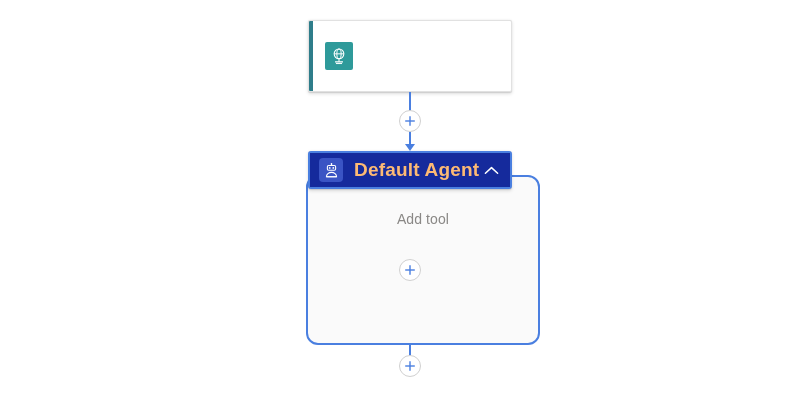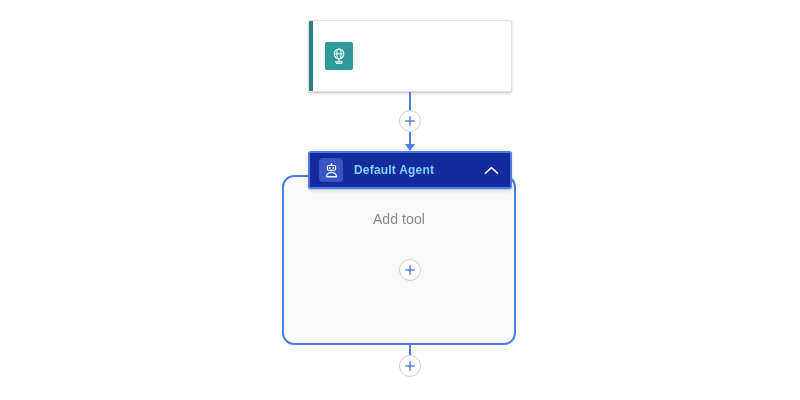--- a/index.html
+++ b/index.html
@@ -99,21 +99,21 @@
     align-items: center;
     justify-content: center;
     cursor: pointer;
     z-index: 5;
   }
   .plus-btn svg { display: block; }
 
   
   .agent-container {
     position: absolute;
-    left: 282px;
+    left: 306px;
     top: 175px;
     width: 234px;
     height: 170px;
     border: 2px solid #4a7fe0;
     border-radius: 12px;
     background: #fafafa;
     box-sizing: border-box;
     z-index: 1;
   }
   .agent-body {
@@ -160,23 +160,23 @@
     min-width: 24px;
     margin-left: 9px;
     background: #3a54c4;
     border-radius: 4px;
     display: flex;
     align-items: center;
     justify-content: center;
   }
   .agent-title {
     margin-left: 11px;
-    font-size: 12px;
+    font-size: 19px;
     font-weight: bold;
-    color: #7dd3fc;
+    color: #fdba74;
     letter-spacing: 0.2px;
     flex: 1;
   }
   .agent-chevron {
     margin-right: 11px;
     display: flex;
     align-items: center;
     justify-content: center;
     cursor: pointer;
   }

